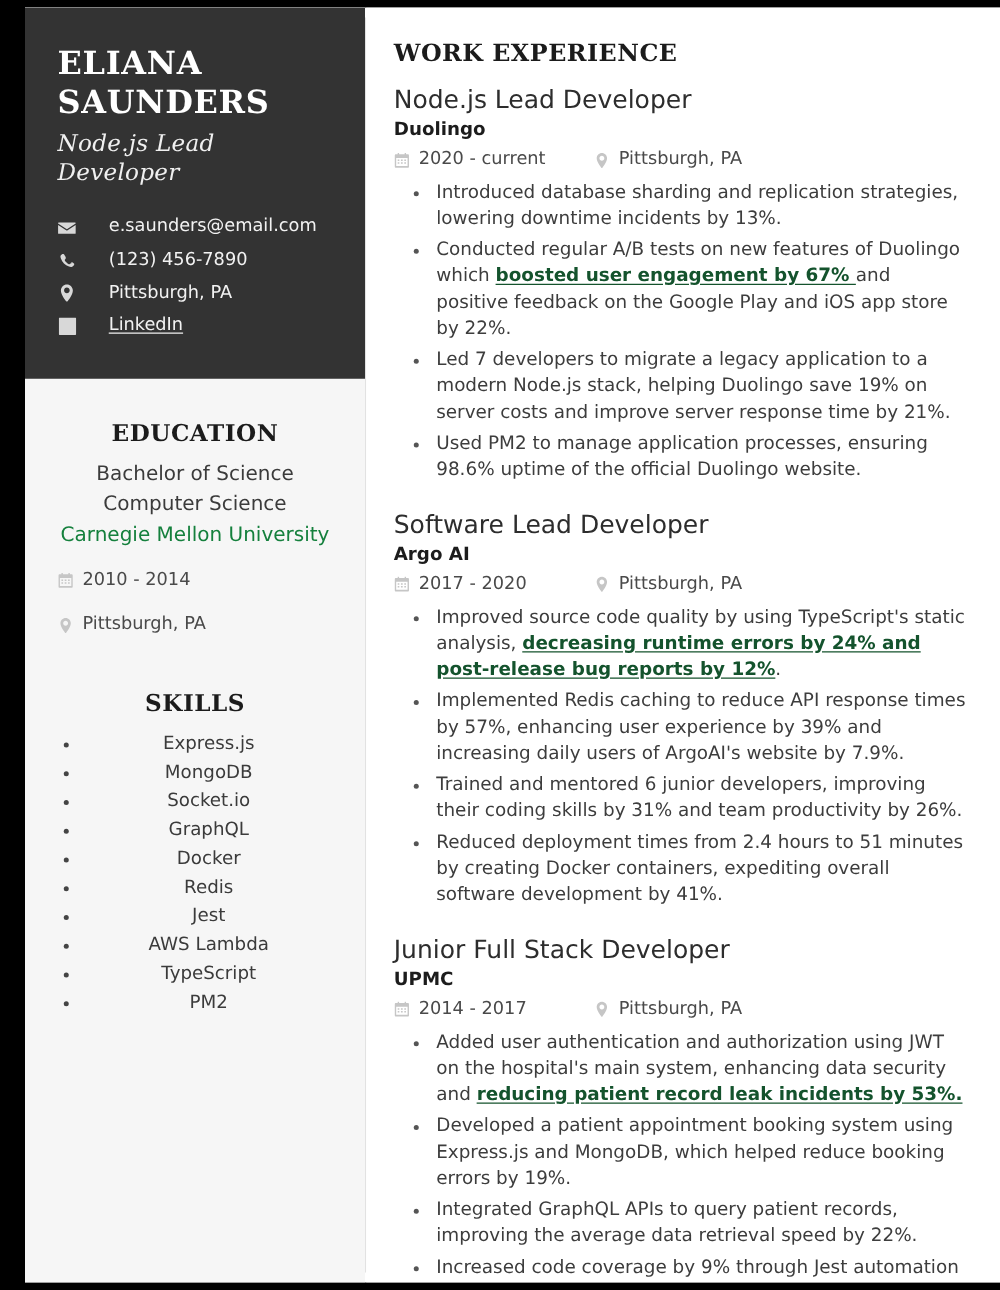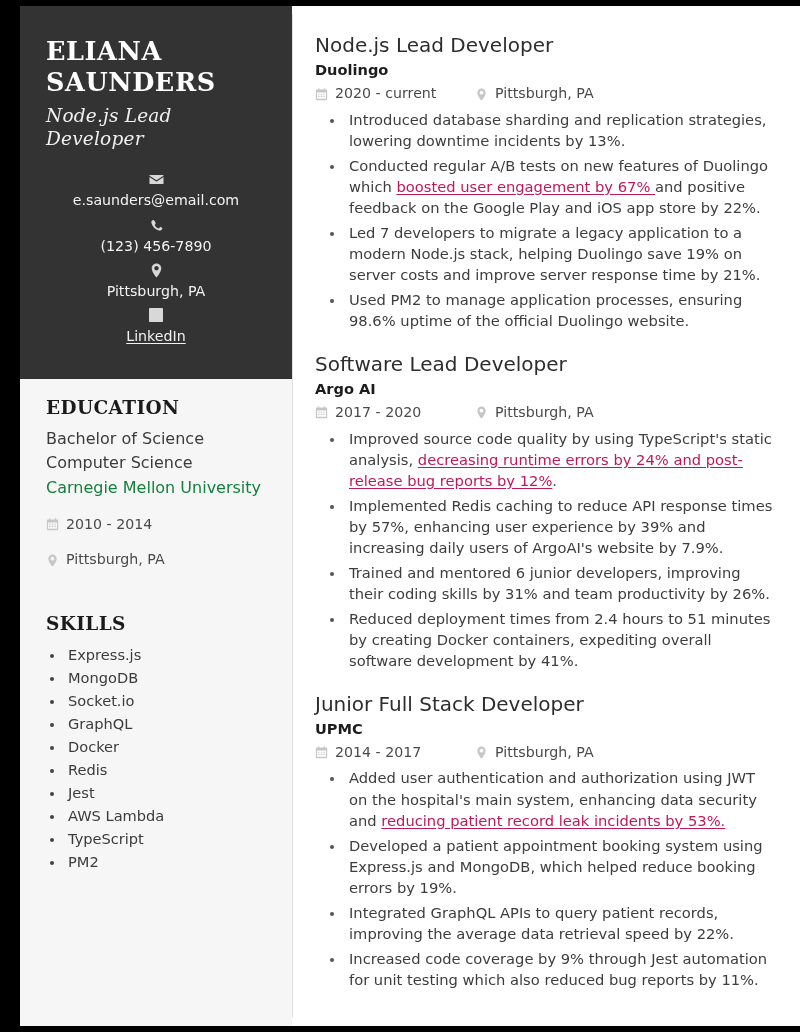--- a/index.html
+++ b/index.html
@@ -58,43 +58,42 @@
     color: #f0f0f0;
     margin: 2px 0 22px 0;
     line-height: 1.25;
     letter-spacing: 0.2px;
   }
 
   .contact-list { margin: 0; padding: 0; list-style: none; }
   .contact-item {
     display: flex;
     align-items: center;
-    gap: 4px;
+    gap: 26px;
     font-size: 14.2px;
     color: #f2f2f2;
     margin-bottom: 7px;
     line-height: 1.35;
-    flex-direction: column;
   }
   .contact-item .ico {
     width: 15px;
     height: 15px;
     flex: 0 0 15px;
     display: inline-flex;
     align-items: center;
     justify-content: center;
     color: #d8d8d8;
   }
   .contact-item .ico svg { display: block; }
   .contact-item .txt.link {
     text-decoration: underline;
     text-underline-offset: 2px;
   }
 
-  .sidebar-body { padding: 18px 26px 20px 26px; }
+  .sidebar-body { padding: 34px 26px 20px 26px; text-align: center; }
 
   .side-heading {
     font-family: "DejaVu Serif", serif;
     font-weight: bold;
     font-size: 18.5px;
     color: #1b1b1b;
     letter-spacing: 0.4px;
     text-transform: uppercase;
     margin: 0 0 9px 0;
   }
@@ -204,22 +203,22 @@
   }
   .bullets li {
     font-size: 14.7px;
     color: #3d3d3d;
     line-height: 1.43;
     margin-bottom: 4px;
     padding-left: 4px;
   }
   .bullets li::marker { color: #555; font-size: 13px; }
   .bullets b {
-    font-weight: normal;
-    color: #be185d;
+    font-weight: bold;
+    color: #14532d;
     text-decoration: underline;
     text-underline-offset: 2px;
   }
 </style>
 </head>
 <body>
 
 <div class="page">
 
   <aside class="sidebar">
@@ -307,20 +306,21 @@
             <li>PM2</li>
           </ul>
       </section>
 
     </div>
   </aside>
 
   <div class="divider"></div>
 
   <main class="main">
+    <h2 class="main-heading">WORK EXPERIENCE</h2>
     <div id="jobs-container">
         <section class="job">
           <h3 class="job-role">Node.js Lead Developer</h3>
           <div class="job-company">Duolingo</div>
           <div class="job-meta">
             <span class="mi dates">
               <span class="ico">
                 <svg width="13" height="13" viewBox="0 0 14 14" fill="currentColor">
                   <path d="M3.4.4h1.2v1.2h4.8V.4h1.2v1.2h1.6c.5 0 .9.4.9.9v9.7c0 .5-.4.9-.9.9H1.8c-.5 0-.9-.4-.9-.9V2.5c0-.5.4-.9.9-.9h1.6V.4zM2.1 4.8v6.9h9.8V4.8H2.1zm1.3 1.3h1.4v1.3H3.4V6.1zm2.8 0h1.5v1.3H6.2V6.1zm2.9 0h1.4v1.3H9.1V6.1zM3.4 8.4h1.4v1.3H3.4V8.4zm2.8 0h1.5v1.3H6.2V8.4zm2.9 0h1.4v1.3H9.1V8.4z"></path>
                 </svg>

